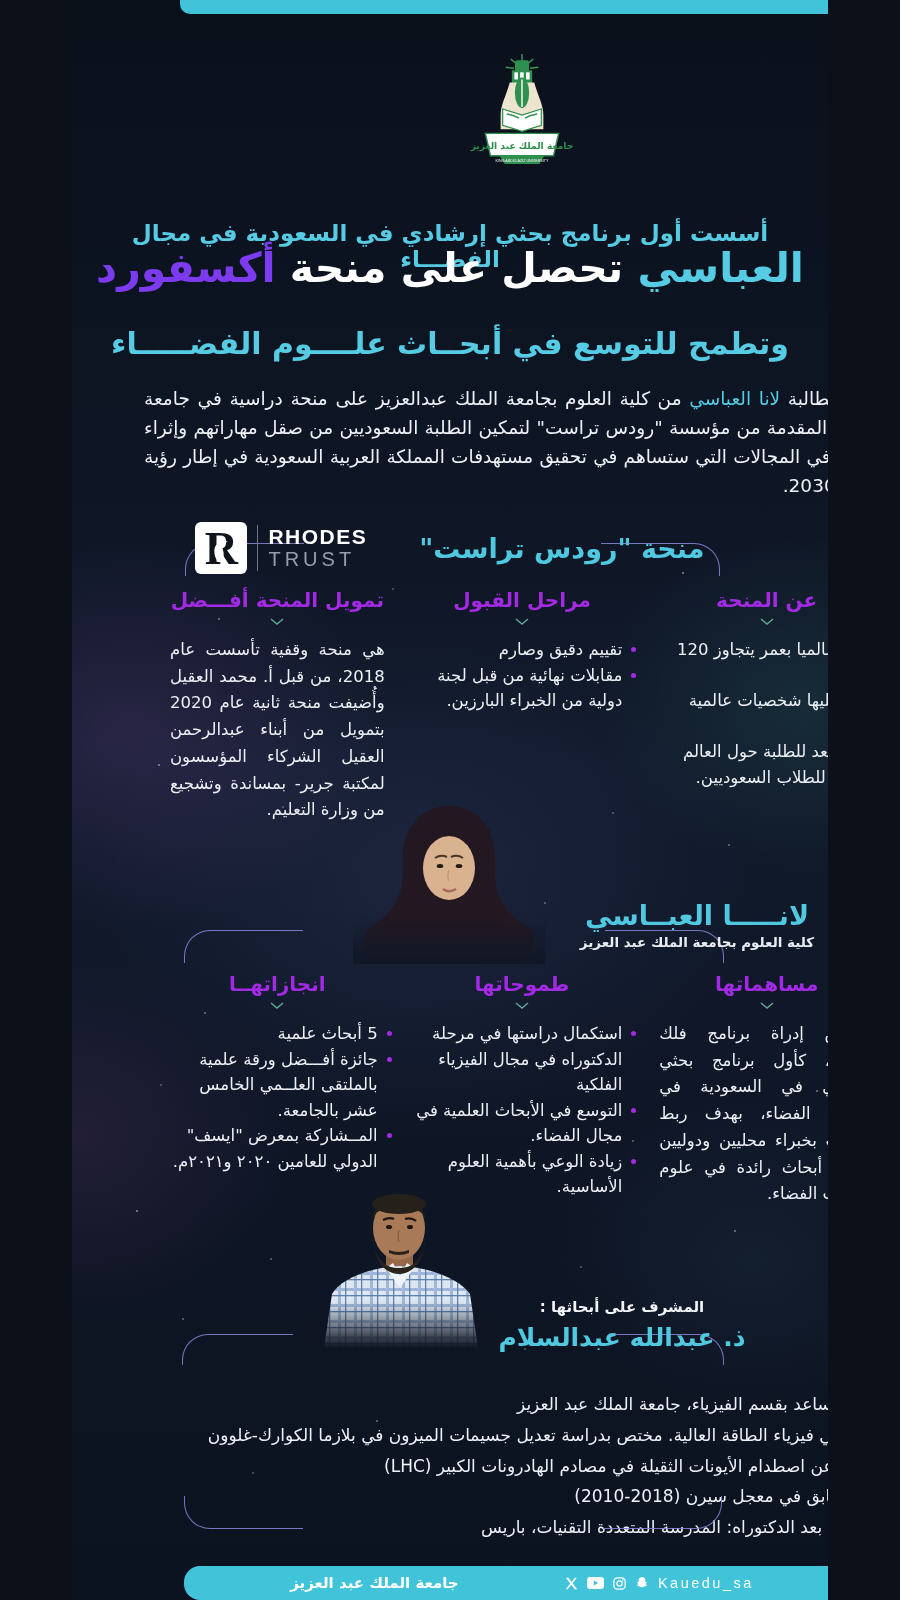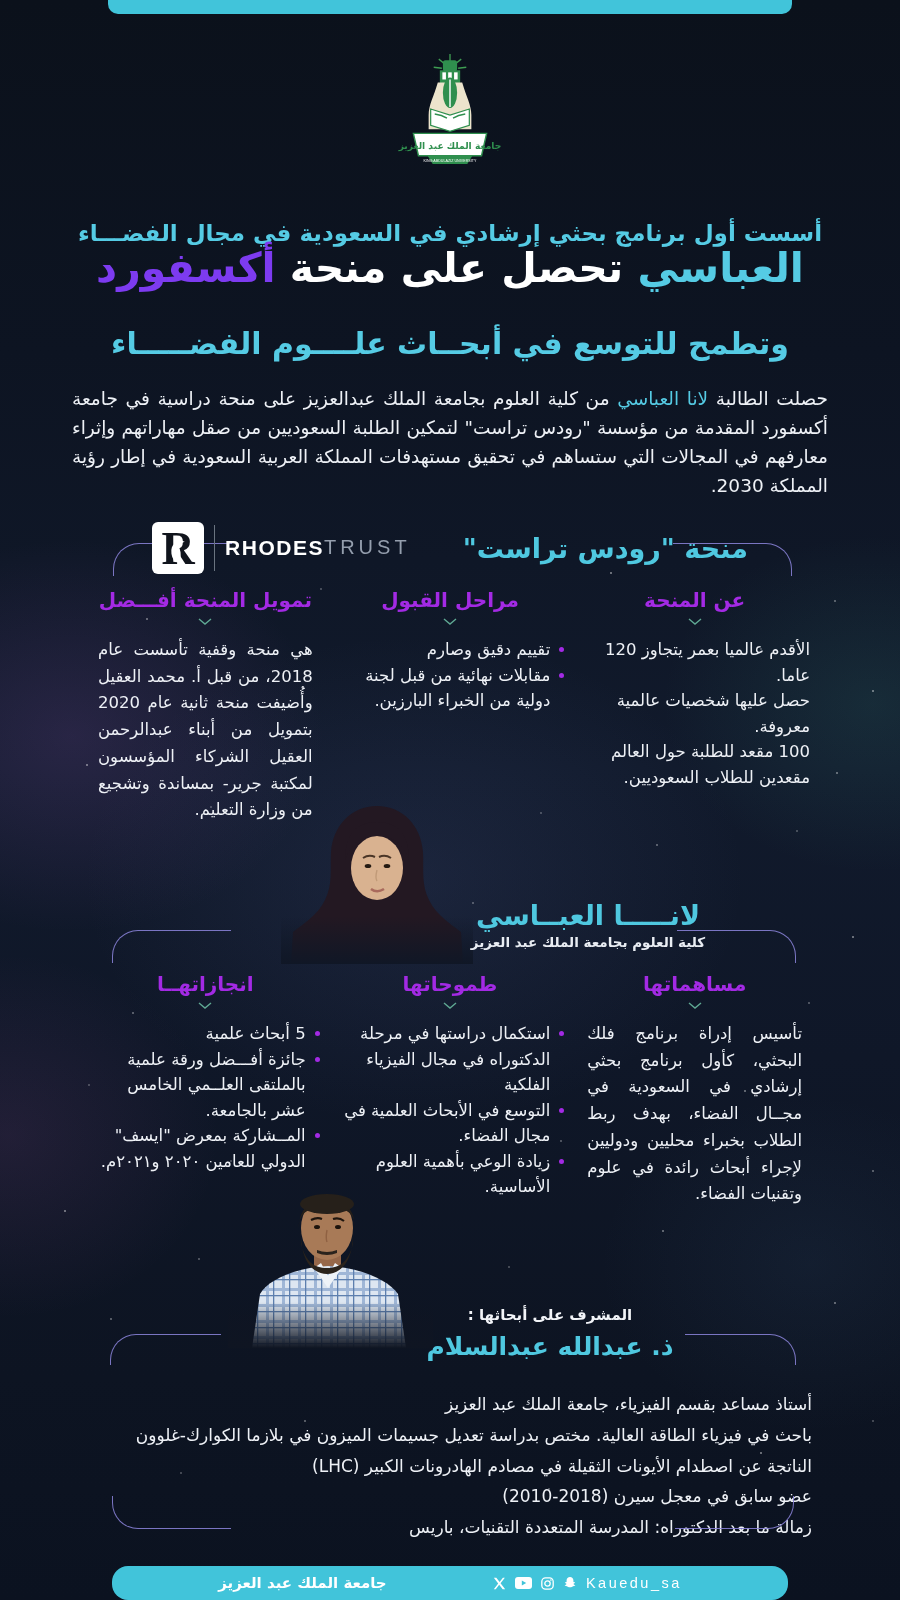--- a/index.html
+++ b/index.html
@@ -1,16 +1,16 @@
 <!DOCTYPE html>
 <html lang="ar" dir="rtl"><head>
 <meta charset="utf-8">
 <style>
   html,body{margin:0;padding:0;background:#0b1019;}
-  .poster{position:relative;width:900px;height:1600px;margin:0 auto;overflow:hidden;
+  .poster{position:relative;width:756px;height:1600px;margin:0 auto;overflow:hidden;
     font-family:"DejaVu Sans",sans-serif;color:#eef1f6;direction:rtl;
     background:
       radial-gradient(360px 280px at 8% 46%, rgba(124,78,160,.22), transparent 70%),
       radial-gradient(300px 240px at 97% 44%, rgba(58,140,128,.16), transparent 70%),
       radial-gradient(460px 340px at 46% 55%, rgba(96,110,170,.14), transparent 72%),
       radial-gradient(300px 260px at 1% 71%, rgba(150,80,150,.14), transparent 70%),
       radial-gradient(300px 240px at 90% 79%, rgba(70,110,150,.10), transparent 70%),
       linear-gradient(180deg,#0b111b 0%,#0d1422 22%,#111a2c 48%,#0f1728 66%,#0d1422 86%,#0b1220 100%);}
   .stars{position:absolute;inset:0;pointer-events:none;}
   .stars::before{content:"";position:absolute;top:0;left:0;width:2px;height:2px;border-radius:50%;
@@ -52,39 +52,39 @@
   .br{border-bottom-width:1.5px;border-right-width:1.5px;border-bottom-right-radius:26px;}
   .rhodes-head{position:absolute;top:512px;left:0;right:0;height:72px;display:flex;
     align-items:center;justify-content:center;gap:52px;}
   .rh-title{font-size:27px;font-weight:bold;color:#4fc8e0;margin:0;}
   .rlogo{display:flex;direction:ltr;align-items:center;gap:10px;}
   .r-square{position:relative;width:52px;height:52px;background:#fff;border-radius:6px;
     display:flex;align-items:flex-end;justify-content:center;}
   .r-square .rletter{font-family:"Liberation Serif",serif;font-weight:bold;font-size:46px;
     line-height:1;color:#10141c;margin-bottom:2px;}
   .r-divider{width:1px;height:46px;background:#6a7480;}
-  .r-words{display:flex;flex-direction:row;line-height:1.05;font-family:"Liberation Sans",sans-serif;}
+  .r-words{display:flex;flex-direction:column;line-height:1.05;font-family:"Liberation Sans",sans-serif;}
   .r-w1{font-size:21px;font-weight:bold;color:#fff;letter-spacing:1.5px;}
   .r-w2{font-size:20px;color:#949ead;letter-spacing:4px;}
   .cols{position:absolute;left:90px;width:720px;display:flex;gap:14px;}
   .col{flex:1 1 0;}
   .ctitle{margin:0;text-align:center;font-size:20px;font-weight:bold;color:#a32ae4;}
   .chev{display:block;margin:6px auto 12px;}
   .plines div{font-size:16.5px;line-height:1.55;text-align:right;margin:0;}
   .blist{margin:0;padding:0;list-style:none;}
   .blist li{position:relative;padding-right:15px;font-size:16.5px;line-height:1.55;text-align:right;}
   .blist li::before{content:"";position:absolute;right:1px;top:10px;width:5px;height:5px;
     border-radius:50%;background:#a32ae4;}
   .just{margin:8px;font-size:16.5px;line-height:1.62;text-align:justify;}
   .photo{position:absolute;}
-  .lana-head{position:absolute;top:900px;left:418px;width:340px;text-align:center;}
+  .lana-head{position:absolute;top:900px;left:455px;width:340px;text-align:center;}
   .lana-name{margin:0;font-size:27px;font-weight:bold;color:#4fc8e0;}
   .lana-fac{margin:3px 0 0;font-size:13.5px;font-weight:bold;color:#e9edf3;}
   .sup-head{position:absolute;top:1298px;left:290px;width:520px;text-align:center;}
-  .sup-label{margin:8px;font-size:15px;font-weight:bold;color:#f2f4f8;}
+  .sup-label{margin:0;font-size:15px;font-weight:bold;color:#f2f4f8;}
   .sup-name{margin:7px 0 0;font-size:25px;font-weight:bold;color:#4fc8e0;}
   .sup-par{position:absolute;top:1392px;left:88px;width:724px;text-align:right;}
   .sup-par div{font-size:17px;line-height:1.52;margin-bottom:5px;}
   .footer{position:absolute;left:112px;top:1566px;width:676px;height:34px;background:#41c4da;
     border-radius:16px;display:flex;direction:ltr;align-items:center;justify-content:space-evenly;}
   .f-univ{direction:rtl;font-size:15px;font-weight:bold;color:#fff;}
   .f-social{display:flex;align-items:center;gap:9px;}
   .f-handle{font-family:"Liberation Sans",sans-serif;font-size:14.5px;color:#fff;letter-spacing:2.5px;}
 </style>
 </head>

